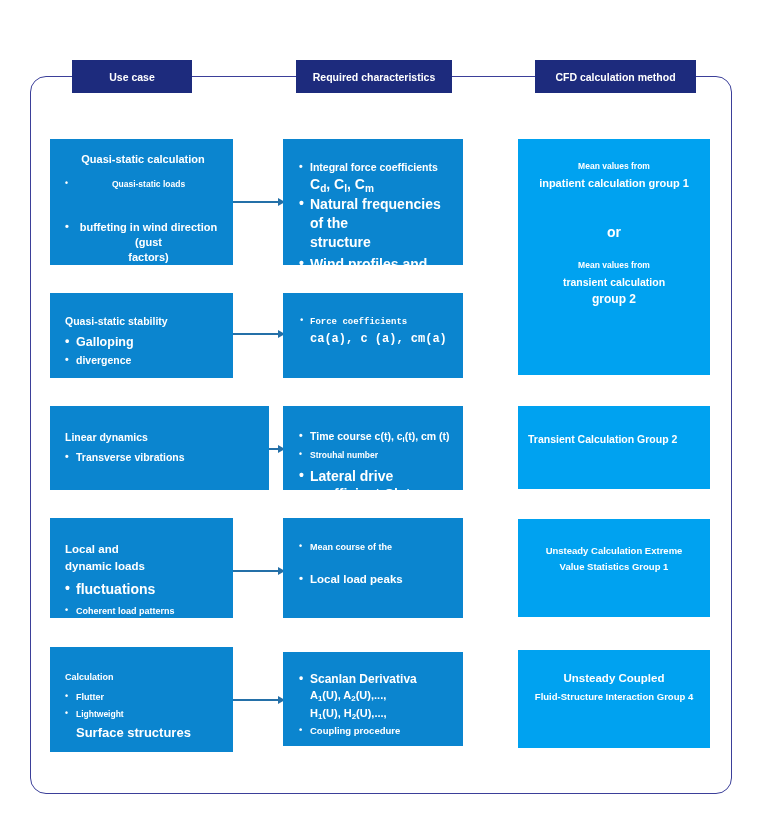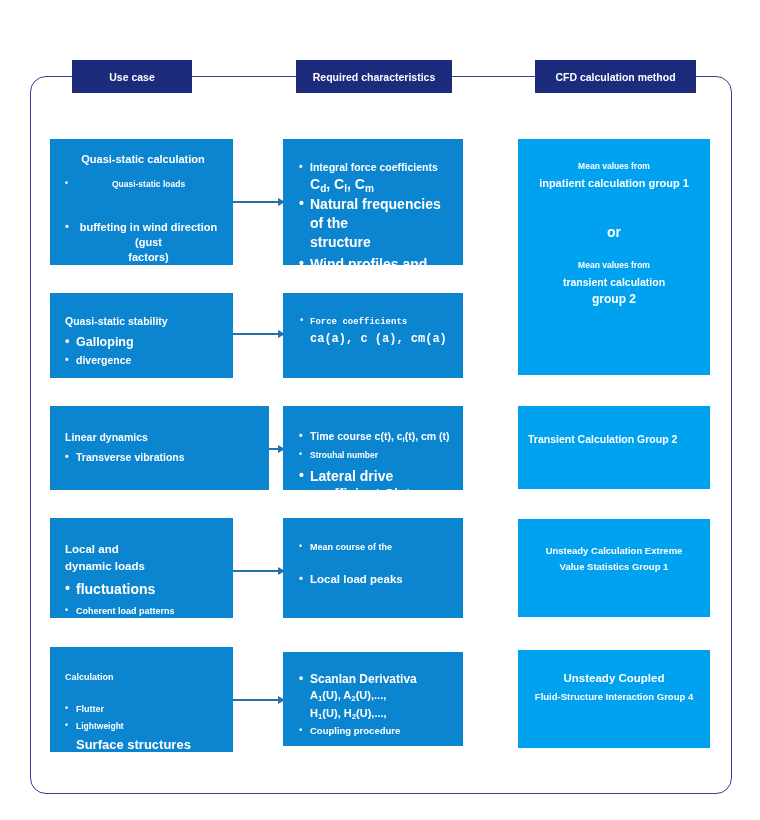--- a/index.html
+++ b/index.html
@@ -122,21 +122,21 @@
     <div class="b fs9">Mean course of the</div>
     <div class="b fs115" style="margin-top:19px">Local load peaks</div>
   </div>
   <div class="box cyan mt4">
     <div class="t fs95 bold" style="line-height:1.7">Unsteady Calculation Extreme
 Value Statistics Group 1</div>
   </div>
 
   <div class="box blue uc5">
     <div class="t fs9 bold">Calculation</div>
-    <div class="b fs9" style="margin-top:20px">Flutter</div>
+    <div class="b fs9" style="margin-top:8px">Flutter</div>
     <div class="b fs8" style="margin-top:6px">Lightweight</div>
     <div class="t fs13 ind" style="margin-top:3px">Surface structures</div>
   </div>
   <div class="arrow a5"></div>
   <div class="box blue rq5">
     <div class="b fs12">Scanlan Derivativa</div>
     <div class="t fs11 ind" style="margin-top:1px">A<sub>1</sub>(U), A<sub>2</sub>(U),...,</div>
     <div class="t fs11 ind" style="margin-top:1px">H<sub>1</sub>(U), H<sub>2</sub>(U),...,</div>
     <div class="b fs95 bold" style="margin-top:2px">Coupling procedure</div>
   </div>

